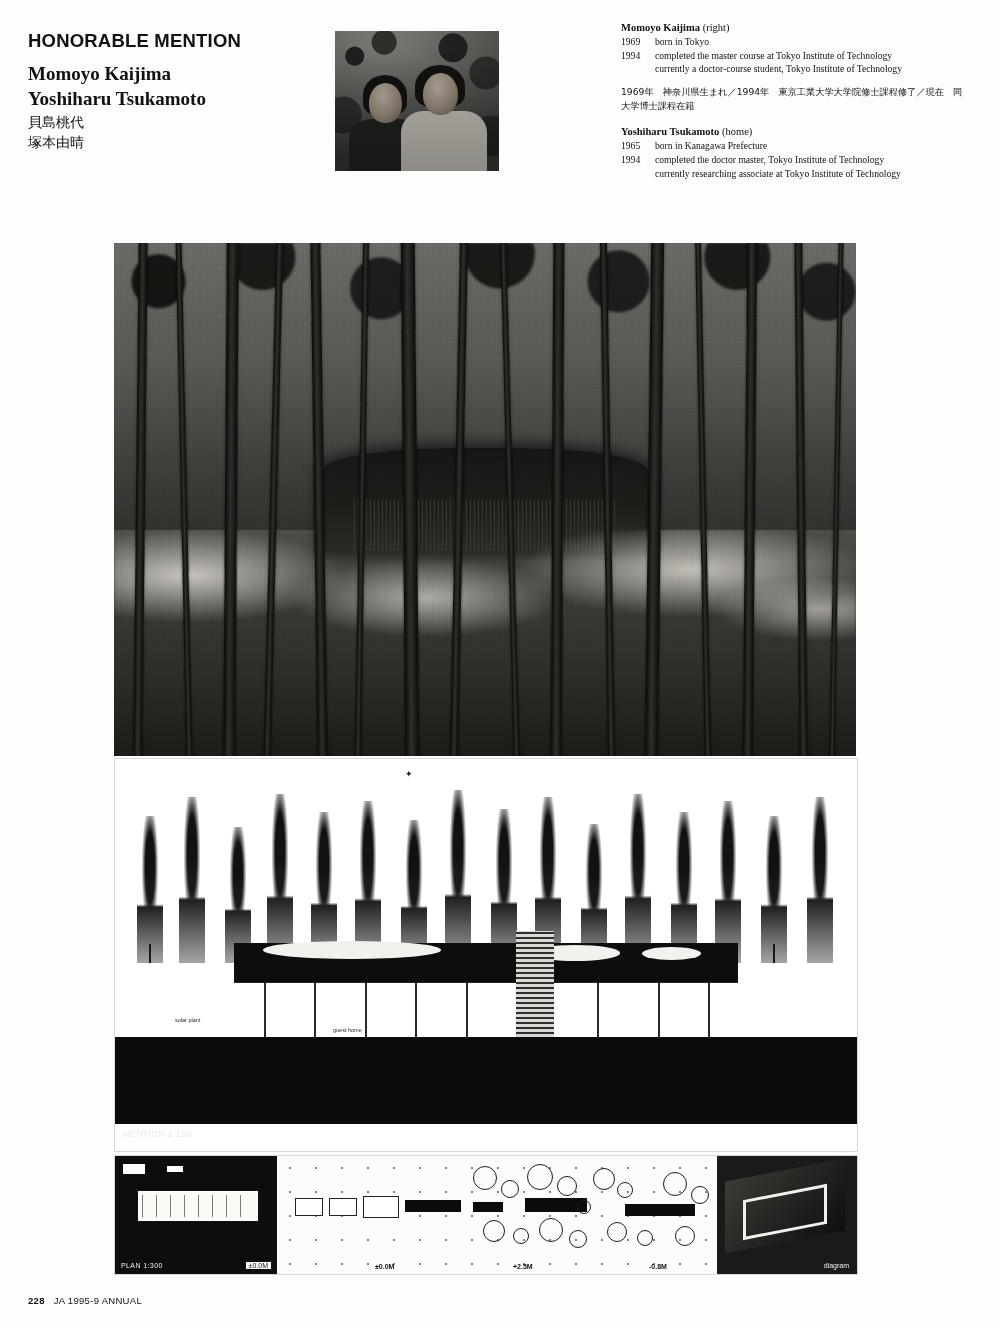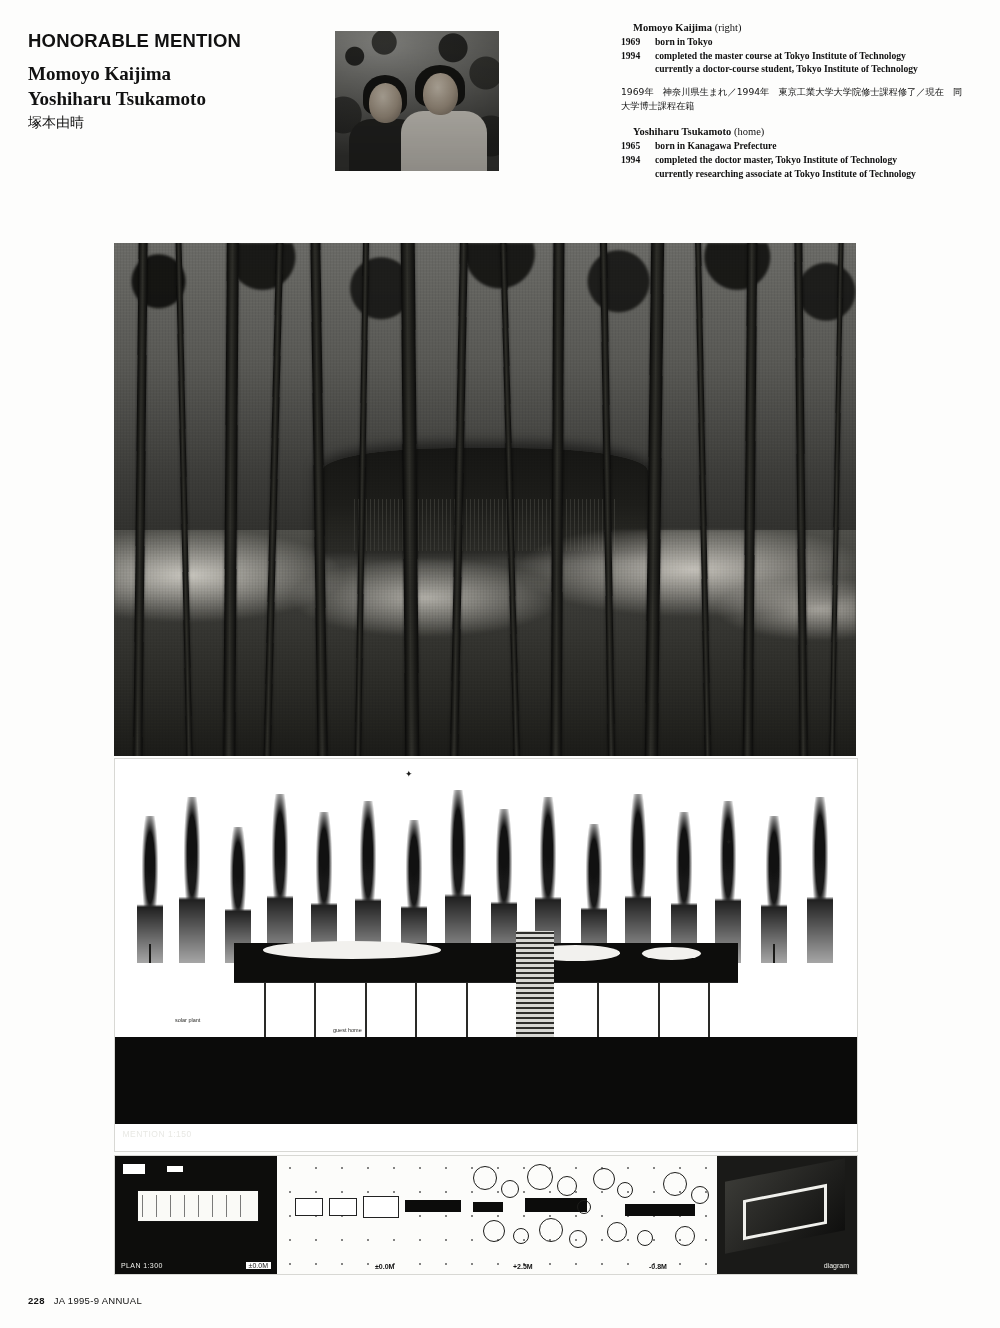--- a/index.html
+++ b/index.html
@@ -127,32 +127,31 @@
     position: absolute;
     left: 593px;
     top: 0;
     width: 350px;
   }
   .bio-group { margin-bottom: 13px; }
   .bio-head {
     font-family: "Liberation Serif", serif;
     font-size: 10.5px;
     font-weight: bold;
-    margin: 0 0 2px 12px;
+    margin: 0 0 2px 0;
   }
   .bio-head .side {
     font-weight: normal;
   }
   .bio-line {
     font-family: "Liberation Serif", serif;
     font-size: 9.6px;
     line-height: 1.42;
     margin: 0;
     white-space: nowrap;
-    font-weight: bold;
   }
   .bio-line .yr { display: inline-block; width: 34px; }
   .bio-jp {
     font-family: "DejaVu Sans", sans-serif;
     font-size: 9.2px;
     line-height: 1.55;
     margin: 9px 0 0 0;
   }
 
   
@@ -512,20 +511,21 @@
 <body>
 
 <div class="page">
 
   <div class="header">
 
     <div class="title-block">
       <p class="award-label">HONORABLE MENTION</p>
       <p class="author-name">Momoyo Kaijima</p>
       <p class="author-name">Yoshiharu Tsukamoto</p>
+      <p class="jp-name">貝島桃代</p>
       <p class="jp-name">塚本由晴</p>
     </div>
 
     <div class="portrait">
       <div class="sky"></div>
       <div class="foliage"></div>
       <div class="hair faceA-hair"></div>
       <div class="body faceA-body"></div>
       <div class="head faceA-head"></div>
       <div class="hair faceB-hair"></div>

